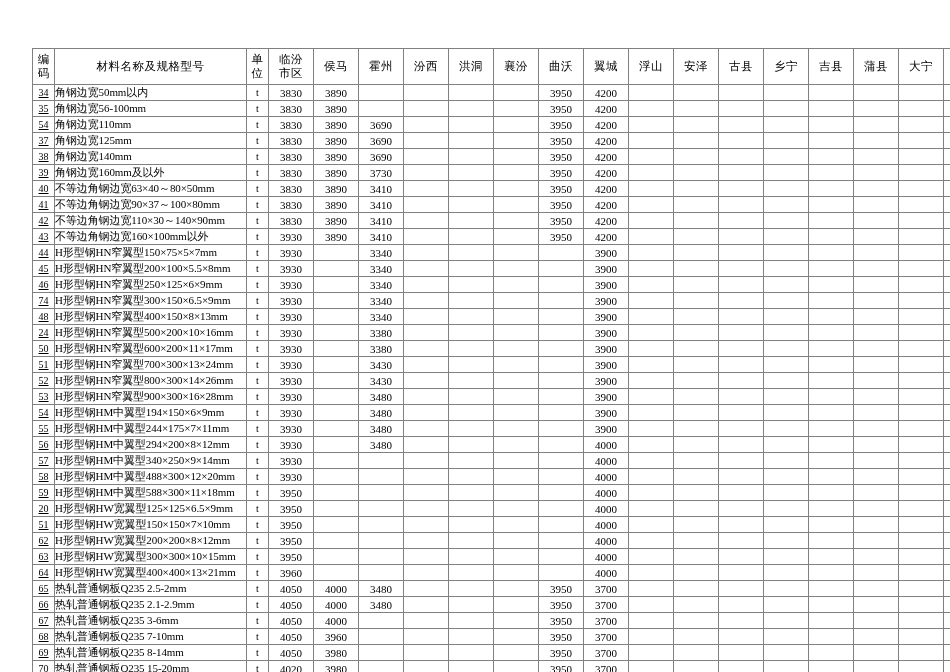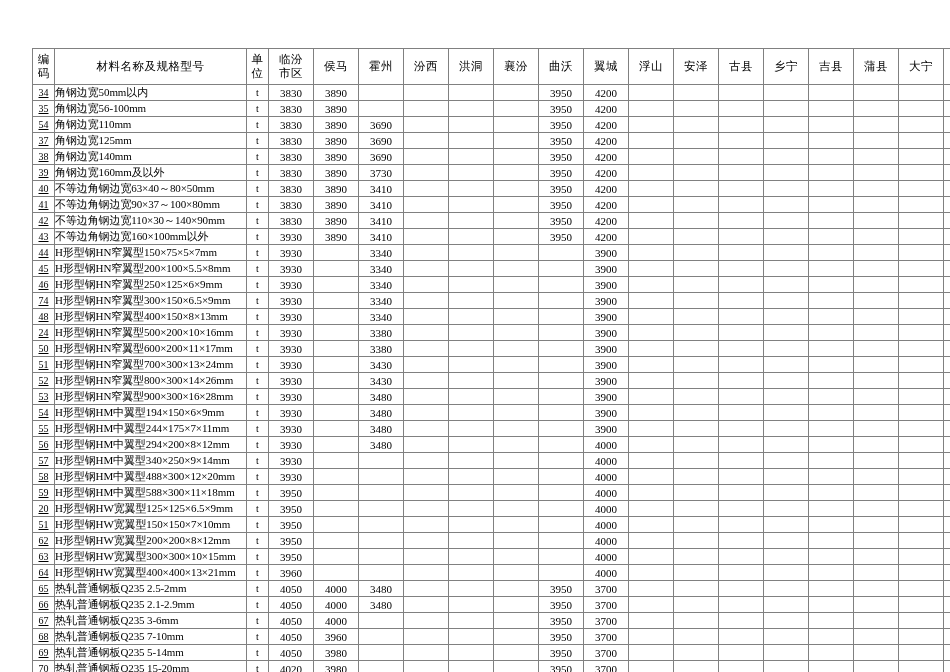--- a/index.html
+++ b/index.html
@@ -856,21 +856,21 @@
           <td class="c-val"></td>
           <td class="c-val"></td>
           <td class="c-val"></td>
           <td class="c-val"></td>
           <td class="c-val"></td>
           <td class="c-val"></td>
           <td class="c-val"></td>
         </tr>
         <tr>
           <td class="c-code">69</td>
-          <td class="c-name">热轧普通钢板Q235 5-14mm</td>
+          <td class="c-name">热轧普通钢板Q235 8-14mm</td>
           <td class="c-unit">t</td>
           <td class="c-val">4050</td>
           <td class="c-val">3980</td>
           <td class="c-val"></td>
           <td class="c-val"></td>
           <td class="c-val"></td>
           <td class="c-val"></td>
           <td class="c-val">3950</td>
           <td class="c-val">3700</td>
           <td class="c-val"></td>

